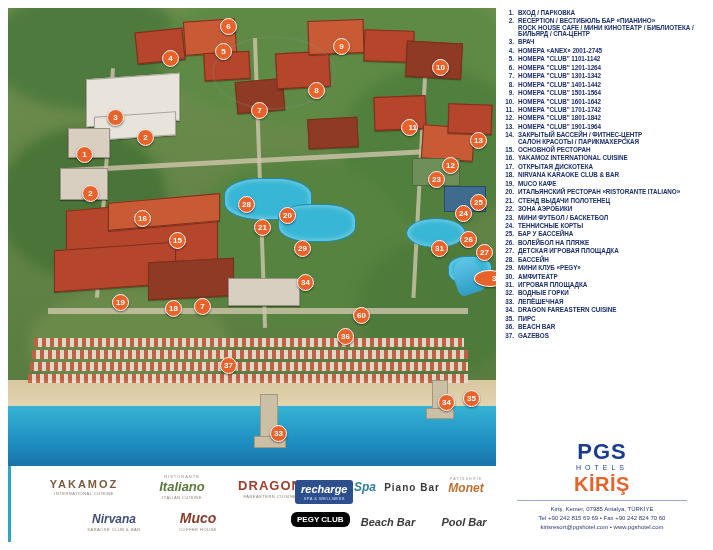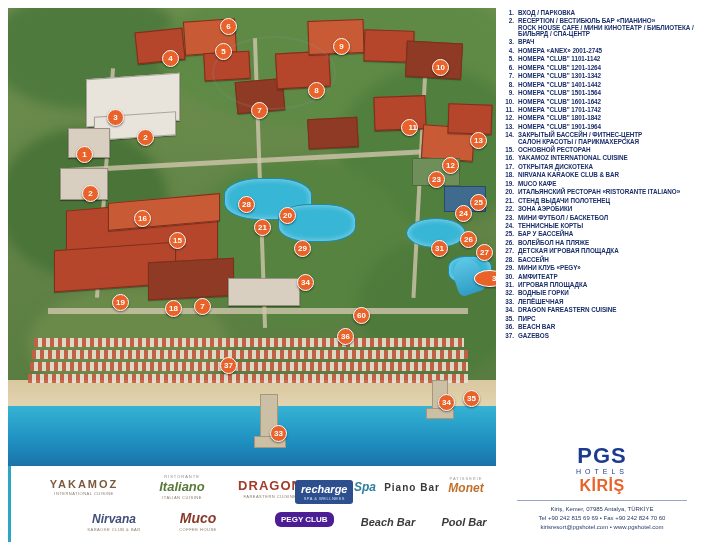--- a/index.html
+++ b/index.html
@@ -162,21 +162,21 @@
   }
   .logo-recharge .main { font-size: 11px; font-style: italic; }
   .logo-recharge .sub { font-size: 4px; color: #cfe0ff; }
   .logo-spa .main { font-size: 12px; font-style: italic; color: #2f7f9f; }
   .logo-pianobar .main { font-size: 10px; letter-spacing: 1px; color:#3a3a3a; }
   .logo-monet .main { font-size: 12px; font-style: italic; color: #c0702a; }
   .logo-monet .top { display:block; font-size:4px; color:#9a9a9a; letter-spacing:1px;}
   .logo-nirvana .main { font-size: 12px; font-style: italic; color: #3f4f7a; }
   .logo-muco .main { font-size: 14px; color: #8a3a2a; font-style: italic; }
   .logo-pegy {
-    background: #4c1d95; color: #fff; border-radius: 6px; padding: 3px 6px;
+    background: #000000; color: #fff; border-radius: 6px; padding: 3px 6px; margin-left: 16px;
   }
   .logo-pegy .main { font-size: 8px; }
   .logo-beachbar .main { font-size: 11px; font-style: italic; color: #3a3a3a; }
   .logo-poolbar .main { font-size: 11px; font-style: italic; color: #3a3a3a; }
 
   
   .legend {
     position: absolute;
     left: 500px;
     top: 10px;
@@ -223,21 +223,21 @@
     color: #1b3b8f;
     line-height: 1;
   }
   .brand-hotels {
     font-size: 7px;
     letter-spacing: 4px;
     color: #1b3b8f;
     margin-top: 1px;
   }
   .brand-resort {
-    font-size: 16px;
+    font-size: 20px;
     font-weight: bold;
     color: #e8622a;
     letter-spacing: .5px;
     margin-top: 3px;
     line-height: 1.05;
   }
   .brand-line {
     width: 170px;
     height: 1px;
     background: #9aa8c8;

